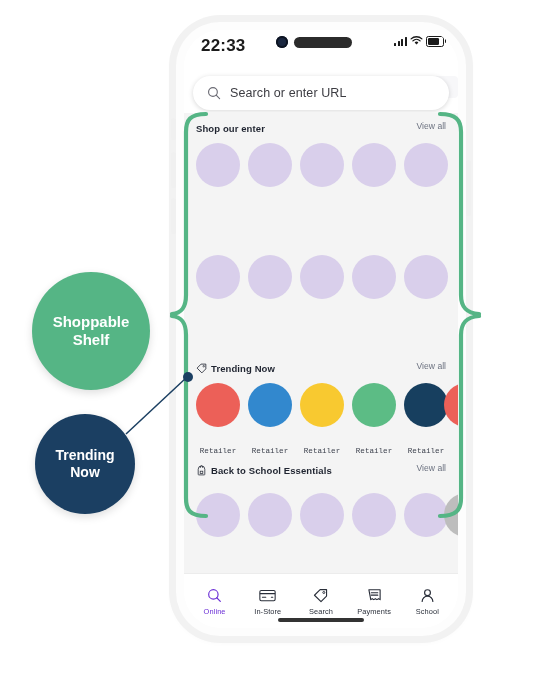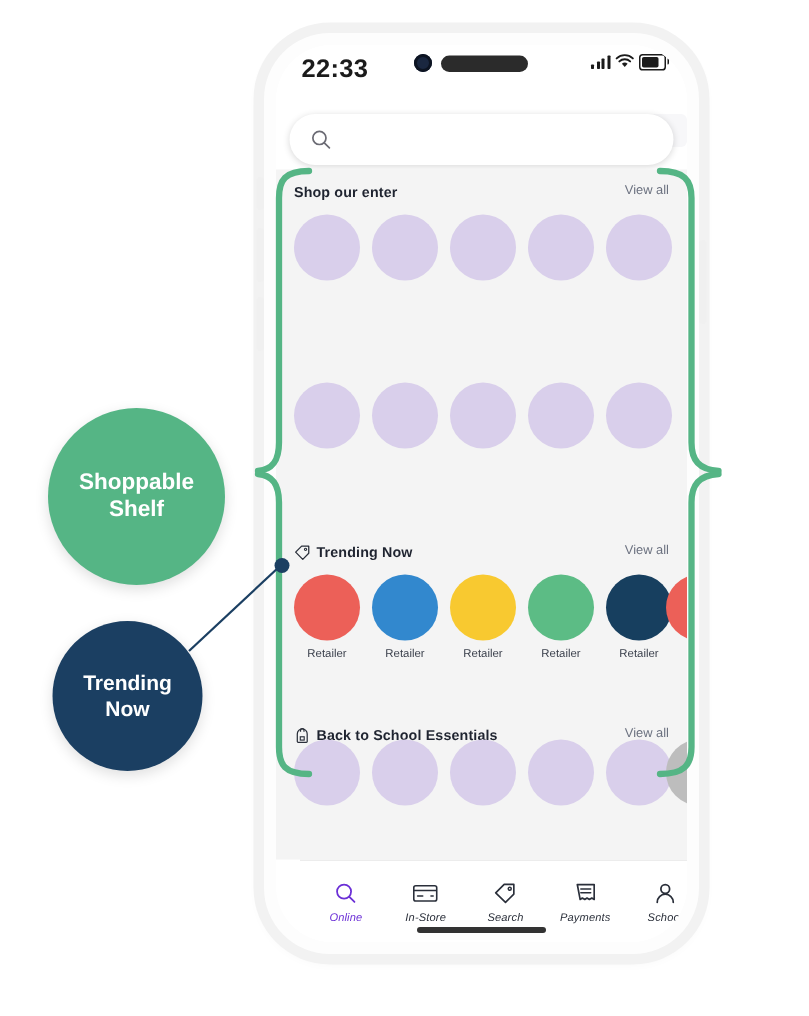--- a/index.html
+++ b/index.html
@@ -108,32 +108,32 @@
   }
   .row{
     position:absolute;left:0;width:274px;display:flex;gap:8px;
     padding-left:12px;box-sizing:border-box;
   }
   .bubble{
     width:44px;height:44px;border-radius:50%;background:#d9cfeb;flex:0 0 auto;
   }
   .tr-item{width:44px;flex:0 0 auto;text-align:center;}
   .tr-circle{width:44px;height:44px;border-radius:50%;}
-  .tr-label{margin-top:4px;font-size:7.6px;color:#3a3f4b;}
+  .tr-label{margin-top:20px;font-size:7.6px;color:#3a3f4b;font-family:Liberation Mono, monospace;}
   .peek{
     position:absolute;right:-4px;width:18px;height:44px;overflow:hidden;
   }
   .peek i{display:block;width:44px;height:44px;border-radius:50%;}
 
   
   .navbar{
-    position:absolute;left:16px;bottom:0;width:274px;height:55px;
+    position:absolute;left:0;bottom:0;width:274px;height:55px;
     background:#ffffff;border-top:1px solid #ececec;
     display:flex;align-items:center;justify-content:space-around;
-    padding:0 4px;box-sizing:border-box;font-style:italic;
+    padding:0 4px;box-sizing:border-box;
   }
   .nav-item{display:flex;flex-direction:column;align-items:center;gap:3px;width:50px;}
   .nav-ico{height:17px;display:flex;align-items:center;justify-content:center;}
   .nav-lb{font-size:7.4px;color:#2a2f3a;letter-spacing:.1px;}
   .nav-item.active .nav-lb{color:#6b2fd6;}
   .home-ind{
     position:absolute;left:50%;transform:translateX(-50%);bottom:6px;
     width:86px;height:4px;background:#333;border-radius:3px;
   }
 
@@ -194,20 +194,21 @@
             <i></i>
           </div>
       </div>
     </div>
 
     <div class="searchbar">
       <svg class="search-ico" viewBox="0 0 16 16">
         <circle cx="6.8" cy="6.8" r="5" fill="none" stroke="#6b6b74" stroke-width="1.3"></circle>
         <line x1="10.5" y1="10.5" x2="14.4" y2="14.4" stroke="#6b6b74" stroke-width="1.3" stroke-linecap="round"></line>
       </svg>
+      <span class="search-ph">Search or enter URL</span>
     </div>
 
     <div class="content">
 
       <div class="sec" style="top:6px;">
         <div class="sec-head">
           <span class="sec-title">Shop our enter</span>
           <span class="sec-viewall">View all</span>
         </div>
       </div>
@@ -258,21 +259,21 @@
         </div>
         <div class="tr-item">
           <div class="tr-circle" style="background:#173f5f"></div>
           <div class="tr-label">Retailer</div>
         </div>
         <div class="peek" style="top:0;">
           <i style="background:#ec6058"></i>
         </div>
       </div>
 
-      <div class="sec" style="top:368px;">
+      <div class="sec" style="top:348px;">
         <div class="sec-head">
           <span class="sec-title">
             <svg width="11" height="11" viewBox="0 0 16 16">
               <path d="M3.2 6.2a4.8 4.8 0 0 1 9.6 0v7.4a.8.8 0 0 1-.8.8H4a.8.8 0 0 1-.8-.8z" fill="none" stroke="#2a2f3a" stroke-width="1.2"></path>
               <path d="M6.3 4.2V2.8a1.7 1.7 0 0 1 3.4 0v1.4" fill="none" stroke="#2a2f3a" stroke-width="1.2"></path>
               <rect x="6.1" y="9" width="3.8" height="3.2" fill="none" stroke="#2a2f3a" stroke-width="1.1"></rect>
             </svg>
             <span>Back to School Essentials</span>
           </span>
           <span class="sec-viewall">View all</span>

